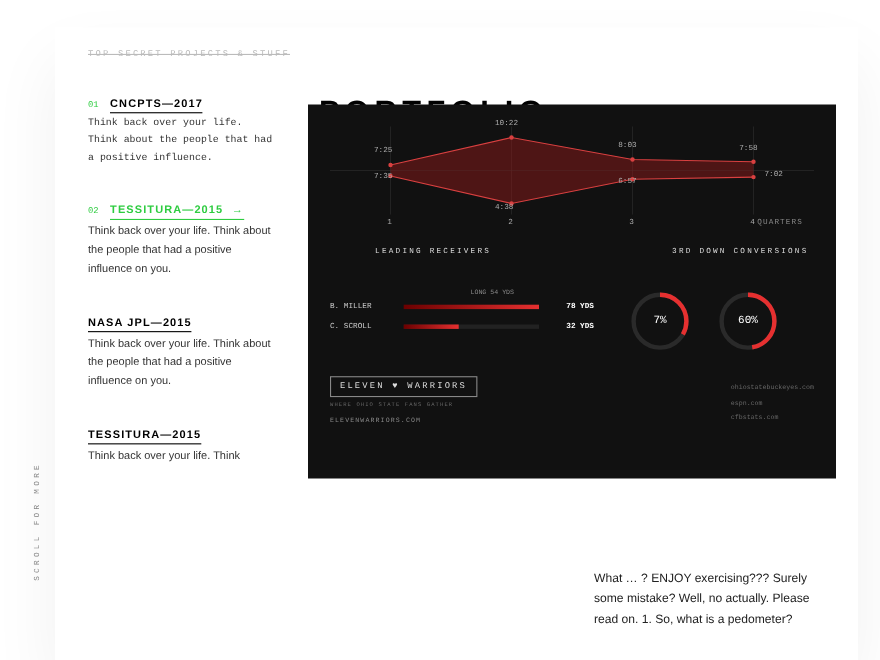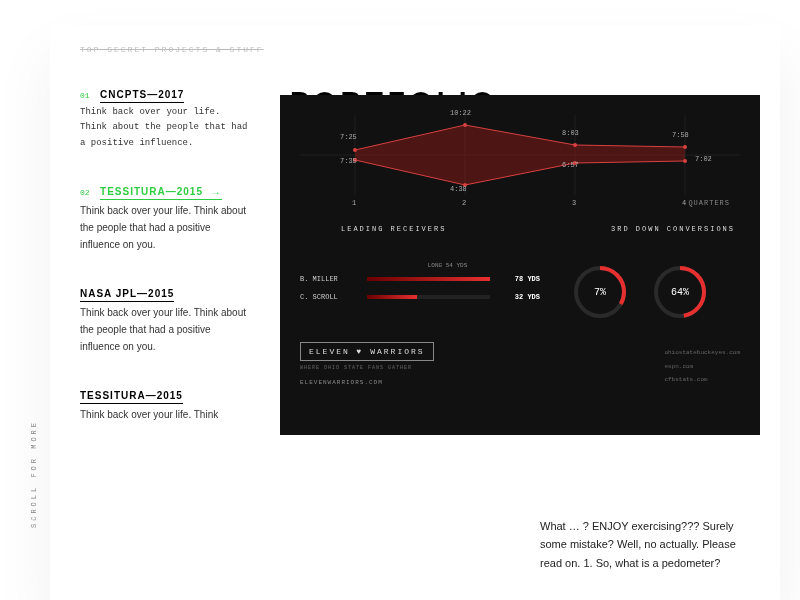--- a/index.html
+++ b/index.html
@@ -209,21 +209,21 @@
             <circle cx="30" cy="30" r="24" fill="none" stroke="#2a2a2a" stroke-width="4"></circle>
             <circle cx="30" cy="30" r="24" fill="none" stroke="#e63030" stroke-width="4" stroke-dasharray="50 151" stroke-dashoffset="0" transform="rotate(-90 30 30)"></circle>
           </svg>
           <div class="gauge-val">7%</div>
         </div>
         <div class="gauge">
           <svg viewBox="0 0 60 60">
             <circle cx="30" cy="30" r="24" fill="none" stroke="#2a2a2a" stroke-width="4"></circle>
             <circle cx="30" cy="30" r="24" fill="none" stroke="#e63030" stroke-width="4" stroke-dasharray="71 151" stroke-dashoffset="0" transform="rotate(-90 30 30)"></circle>
           </svg>
-          <div class="gauge-val">64%</div>
+          <div class="gauge-val">60%</div>
         </div>
       </div>
     </div>
   </div>
 
   <div class="panel-footer">
     <div>
       <div class="ew-logo">ELEVEN ♥ WARRIORS</div>
       <div class="ew-sub">WHERE OHIO STATE FANS GATHER</div>
       <div class="ew-url">ELEVENWARRIORS.COM</div>

